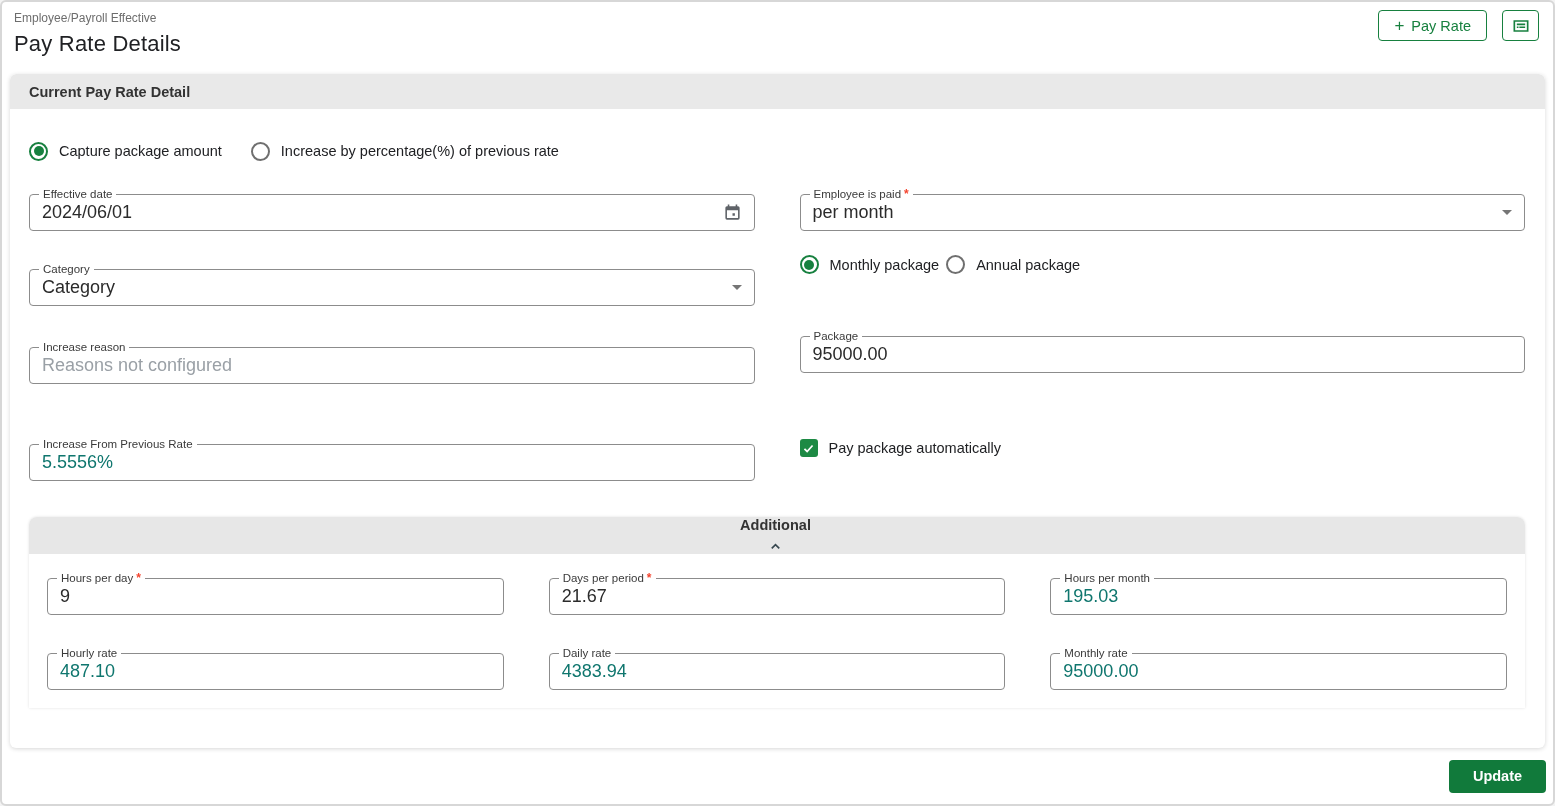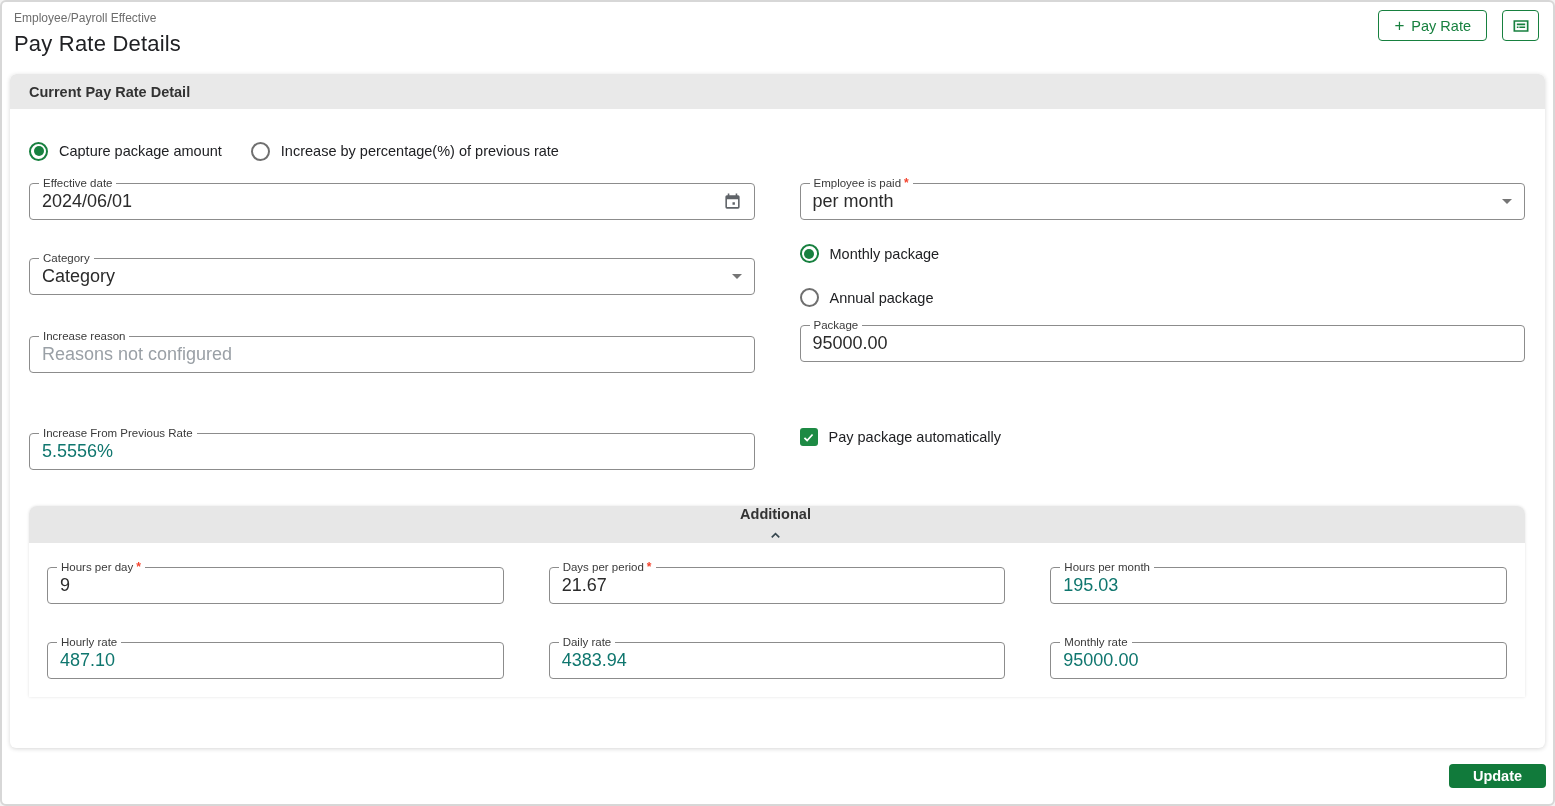--- a/index.html
+++ b/index.html
@@ -68,43 +68,43 @@
   .field.disabled input{ color:#0f766e; }
   .select-arrow{
     width:0; height:0; border-left:5px solid transparent; border-right:5px solid transparent;
     border-top:5px solid #757575; margin-left:8px; flex:none;
   }
   .trailing-icon{ flex:none; margin-left:8px; display:flex; cursor:pointer; }
 
   
   .form-grid{
     display:grid; grid-template-columns:1fr 1fr; column-gap:45px;
-    grid-template-rows:75px 78px 97px 40px; margin-top:17px;
+    grid-template-rows:75px 78px 97px 40px; margin-top:28px;
   }
   .cell{ align-self:start; }
-  .cell.r2-right{ margin-top:-14px; display:flex; flex-direction:column; gap:25px; }
+  .cell.r2-right{ margin-top:-14px; display:flex; flex-direction:row; gap:7px; }
   .cell.r3-right{ margin-top:-11px; }
   .cell.r4-right{ margin-top:-5px; }
 
   
   .additional{ margin:33px 0 0 0; border-radius:8px 8px 0 0; box-shadow:0 0 3px rgba(0,0,0,.12); }
   .additional-header{
     height:37px; background:#e7e7e7; border-radius:8px 8px 0 0;
     display:flex; align-items:center; justify-content:space-between; padding:0 21px 0 18px; cursor:pointer;flex-direction:column;
   }
   .additional-title{ font-size:14.5px; font-weight:700; color:#333; }
   .additional-grid{
     display:grid; grid-template-columns:1fr 1fr 1fr; column-gap:45px; row-gap:38px;
     padding:24px 18px 18px 18px;
   }
 
   
   .bottom-bar{ flex:1; display:flex; align-items:center; justify-content:flex-end; padding:0 7px; }
   .btn-solid{
-    height:24px; min-width:97px; padding:0 18px; background:#117a3b; color:#fff;
+    height:33px; min-width:97px; padding:0 18px; background:#117a3b; color:#fff;
     border:0; border-radius:4px; font-size:14.5px; font-weight:700; cursor:pointer; font-family:inherit;
   }
 </style>
 </head>
 <body>
 
 <div class="viewport">
 
   <header class="topbar">
     <div>

